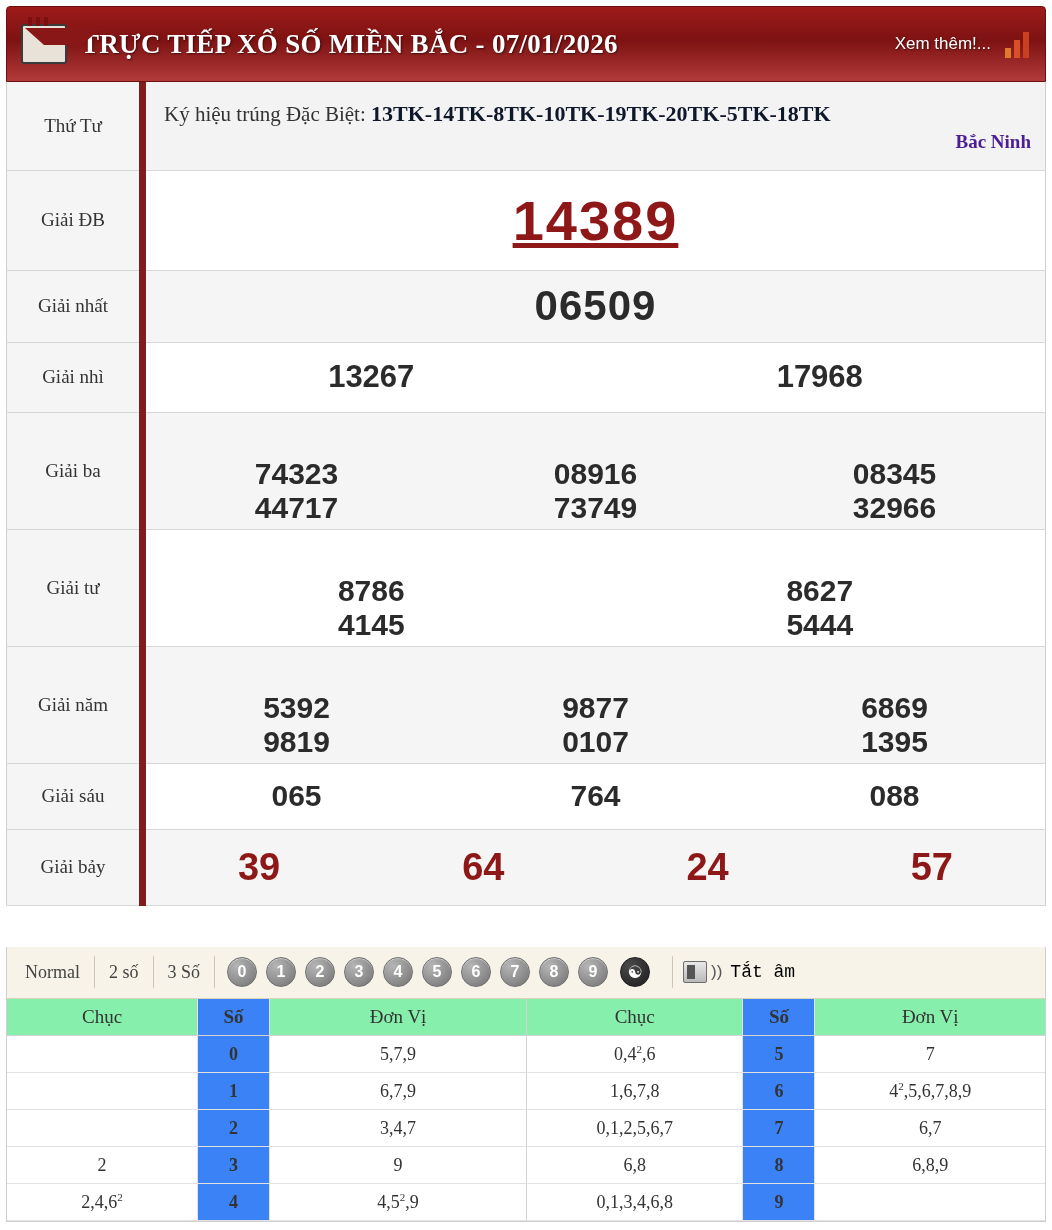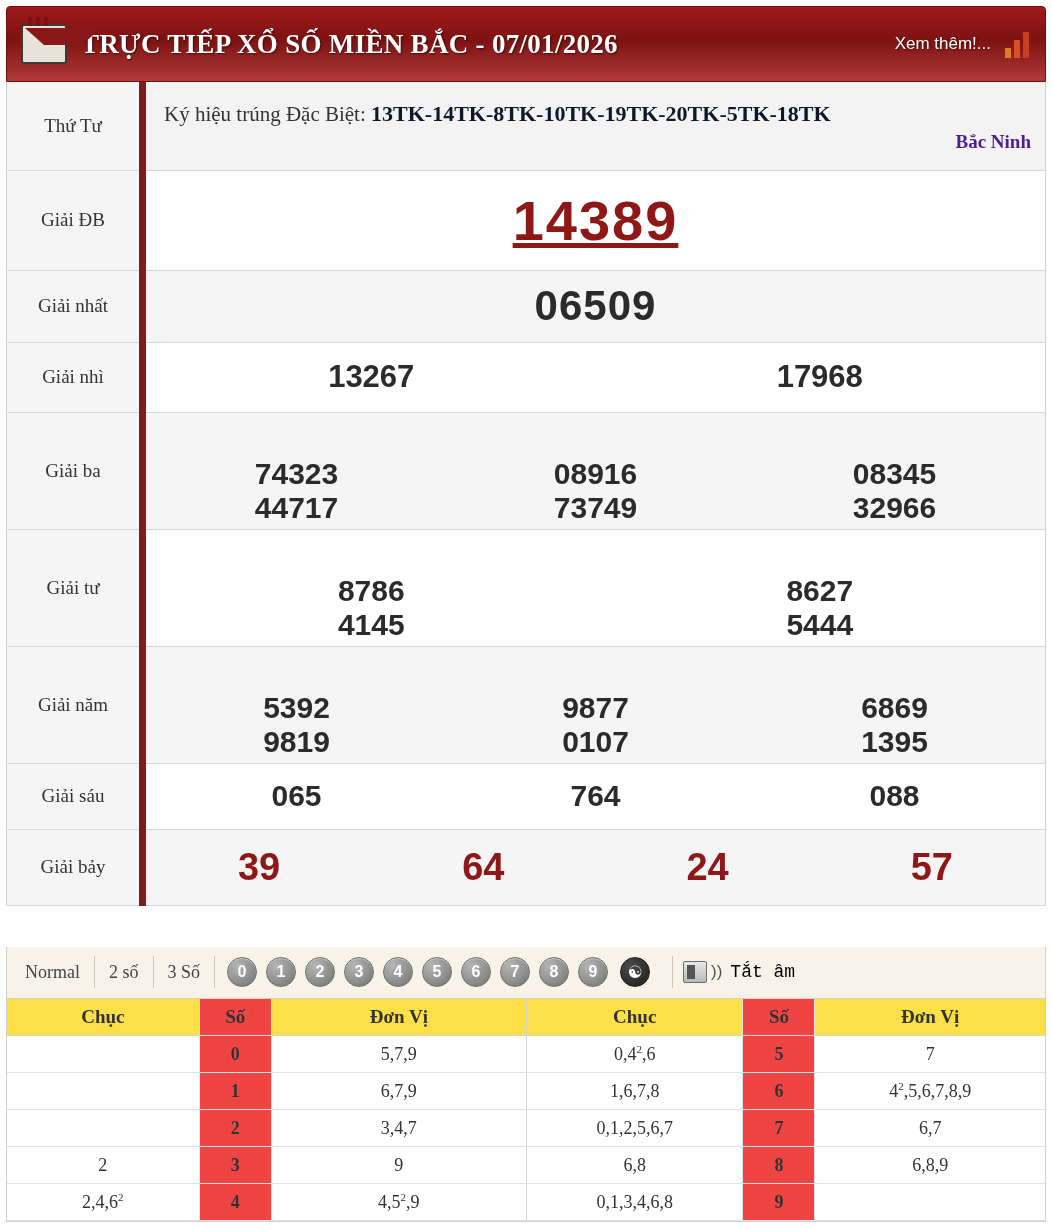--- a/index.html
+++ b/index.html
@@ -237,28 +237,28 @@
   }
   .bt th, .bt td {
     border-bottom: 1px solid #e2e2e2;
     text-align: center;
     font-size: 18px;
     color: #333;
     height: 37px;
     font-family: "Liberation Serif", serif;
   }
   .bt th {
-    background: #fde047;
-    font-weight: bold;
+    background: #86efac;
+    font-weight: normal;
     font-size: 19px;
     border-bottom: 1px solid #d3d3d3;
   }
   .bt th.mid, .bt td.mid {
     font-weight: bold;
-    background: #ef4444;
+    background: #3b82f6;
     width: 72px;
     border-left: 1px solid #e2e2e2;
     border-right: 1px solid #e2e2e2;
   }
   .bt-right { border-left: 1px solid #d3d3d3; }
   sup { font-size: 11px; }
 </style>
 </head>
 <body>
 

